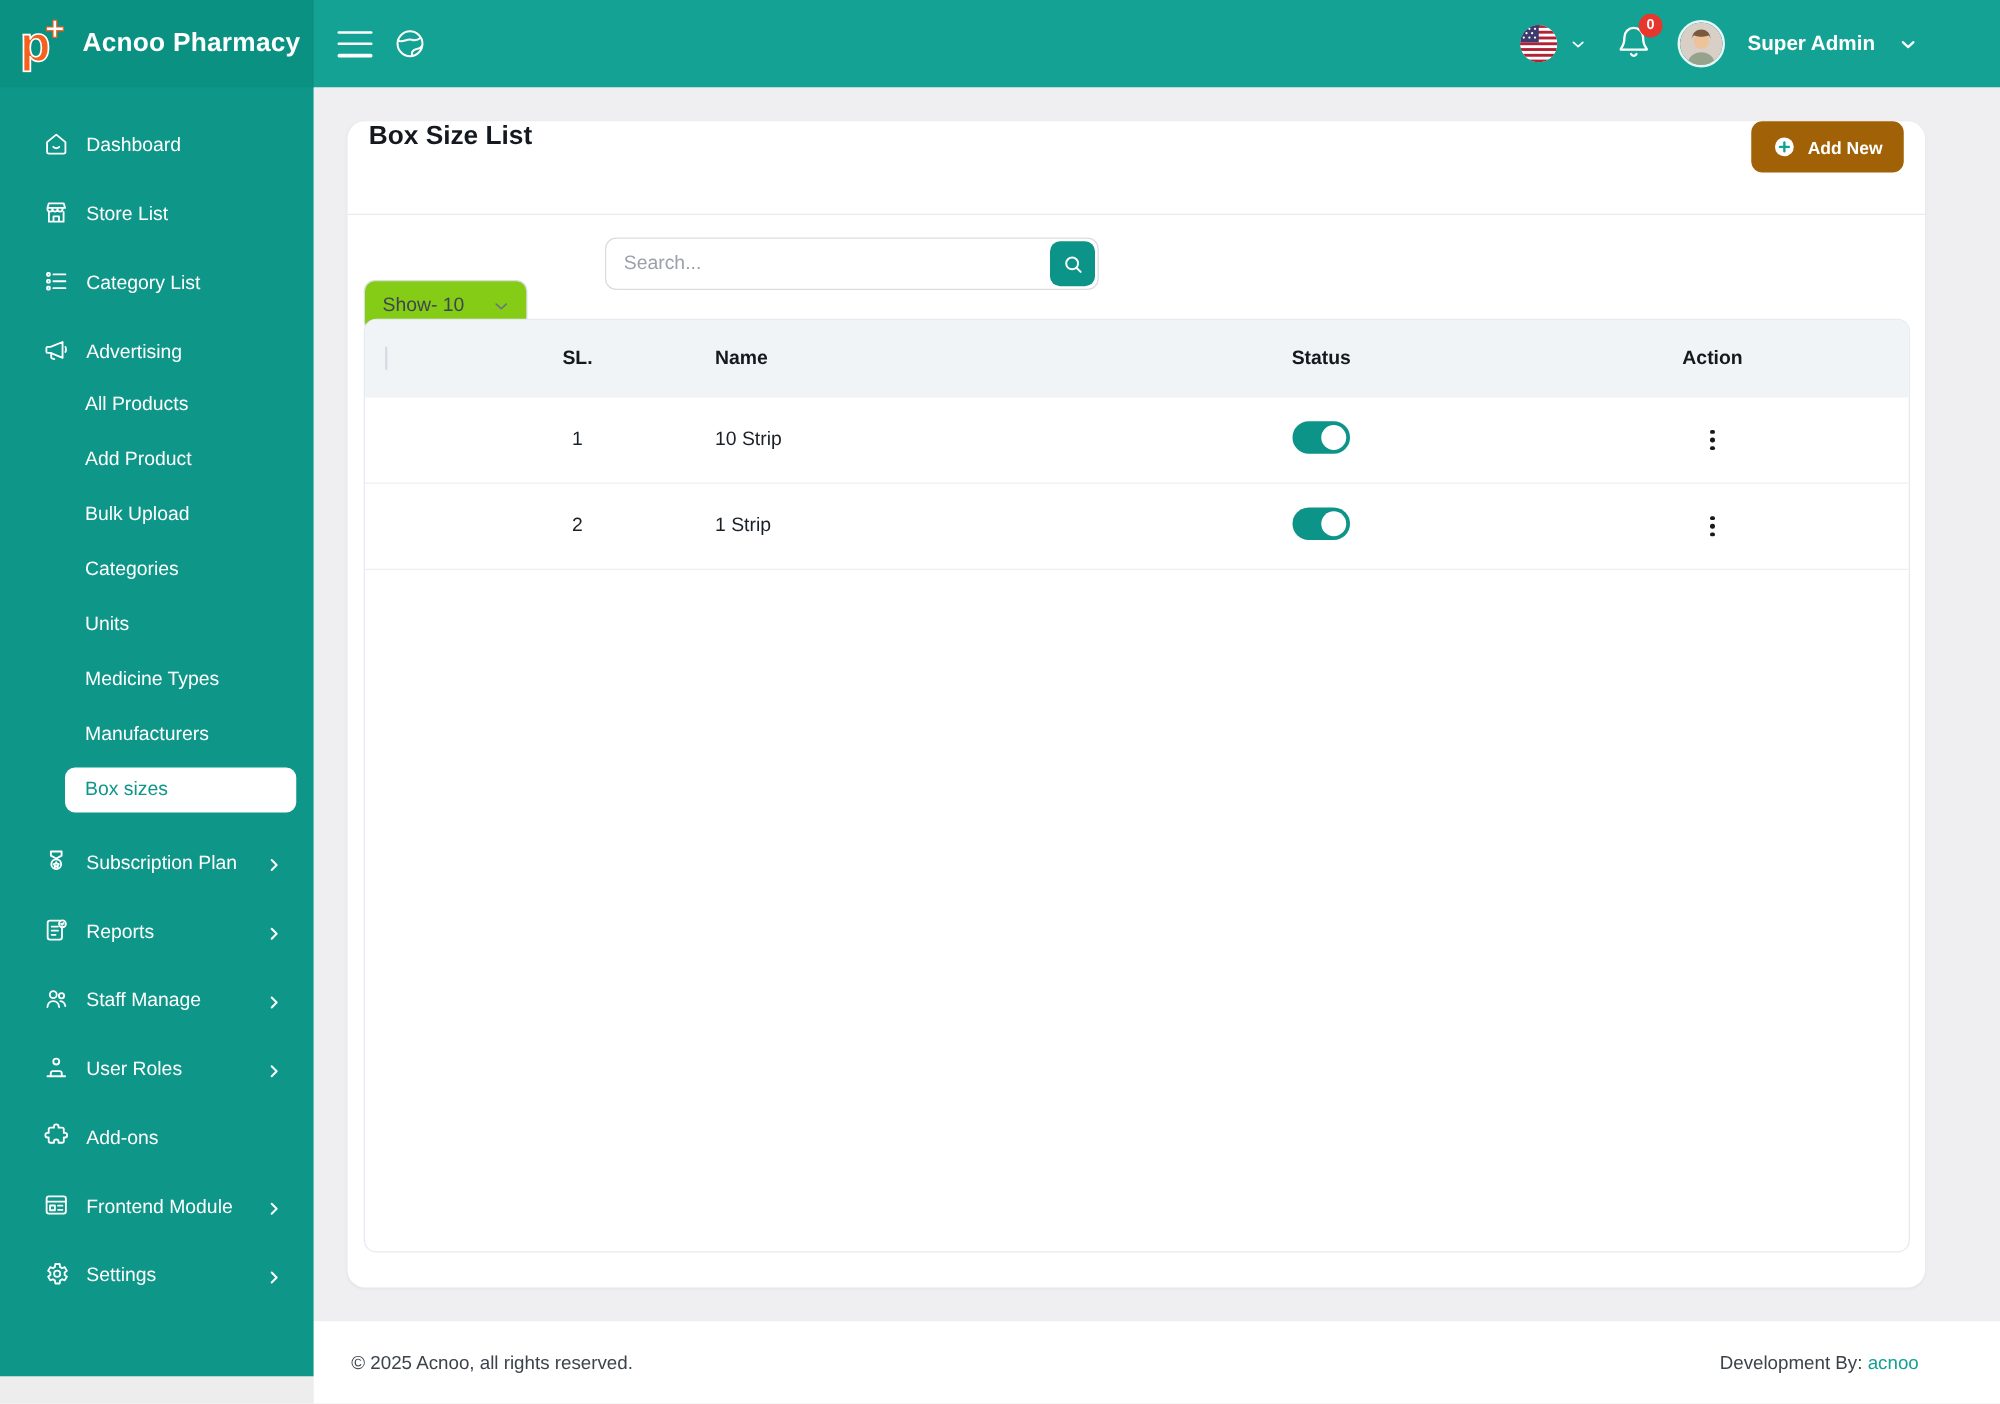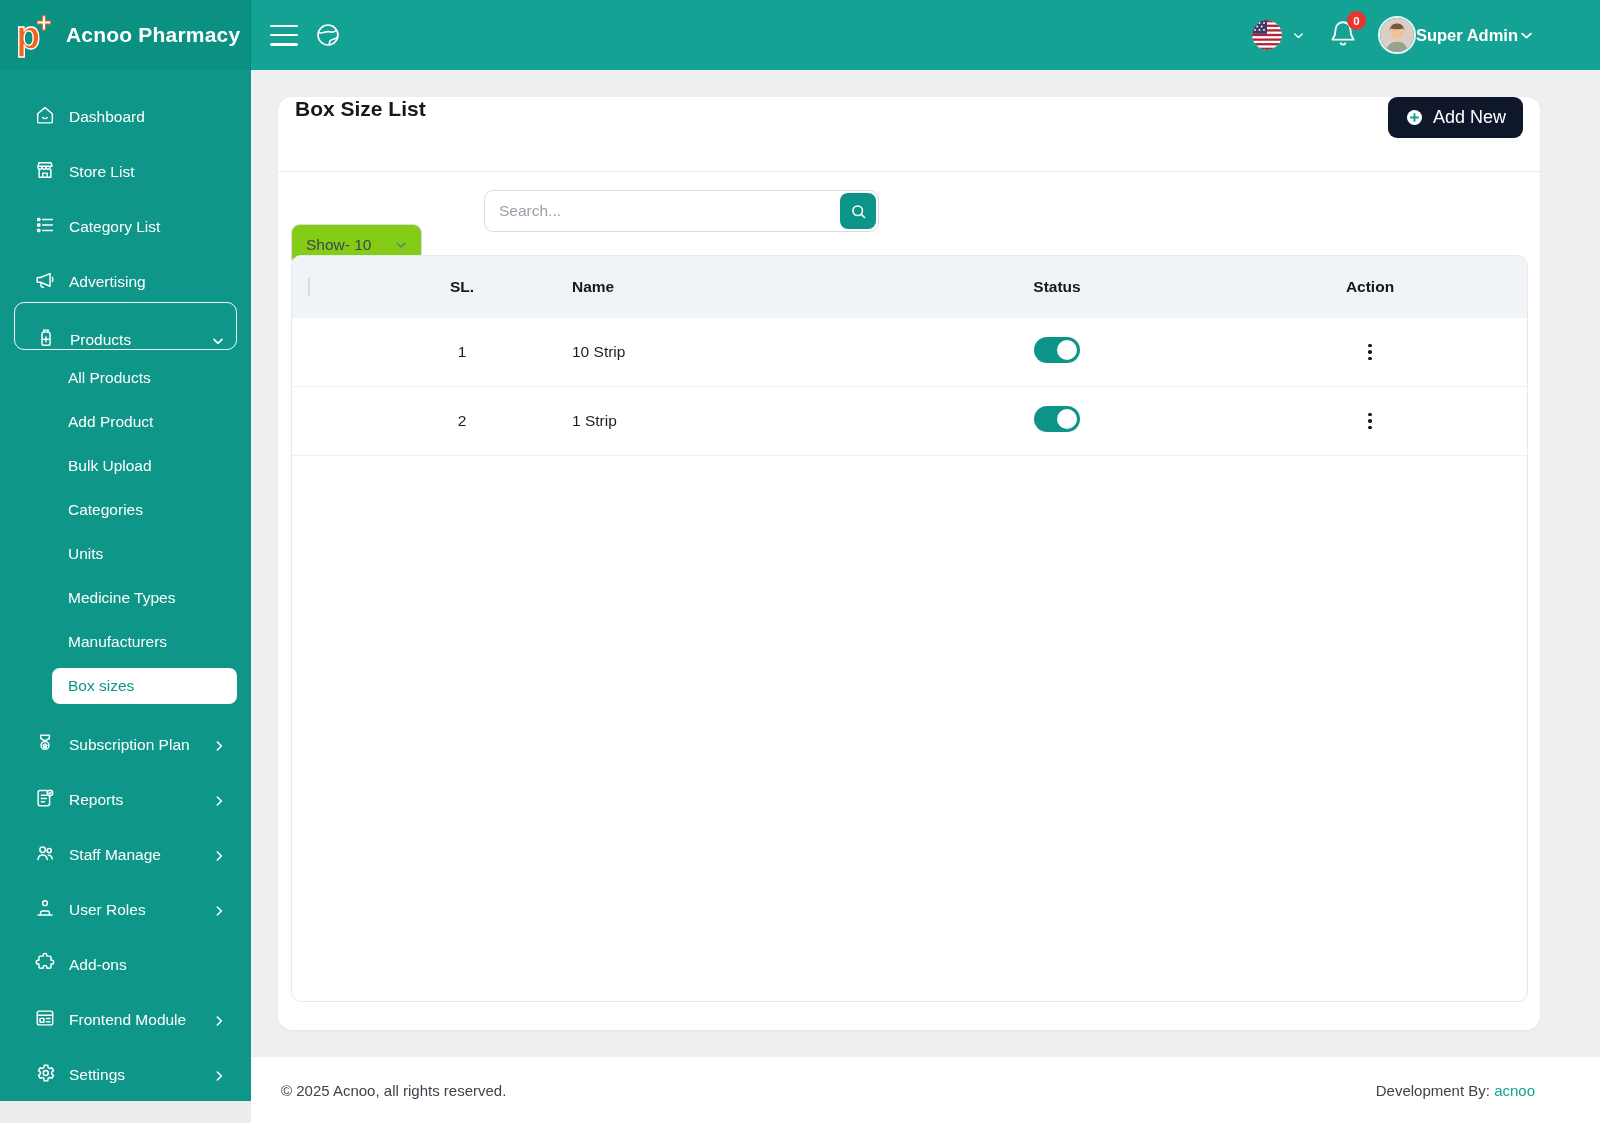--- a/index.html
+++ b/index.html
@@ -35,32 +35,32 @@
             background:none; border:none; cursor:pointer; }
   .burger span { display:block; height:2.6px; border-radius:2px; background:#fff; }
   .globe-btn { background:none; border:none; cursor:pointer; margin-left:17px; width:26px; height:26px; }
   .top-right { margin-left:auto; display:flex; align-items:center; gap:21px; }
   .lang { display:flex; align-items:center; gap:9px; cursor:pointer; }
   .flag { width:30px; height:30px; border-radius:50%; overflow:hidden; flex:0 0 auto; }
   .bell-wrap { position:relative; cursor:pointer; margin-left:2px; }
   .badge { position:absolute; top:-8px; right:-9px; min-width:19px; height:19px; border-radius:10px;
            background:#e8352e; color:#fff; font-size:11.5px; font-weight:700;
            display:flex; align-items:center; justify-content:center; padding:0 4px; }
-  .user { display:flex; align-items:center; gap:0; cursor:pointer; }
+  .user { display:flex; align-items:center; gap:18px; cursor:pointer; }
   .avatar { width:38px; height:38px; border-radius:50%; overflow:hidden; border:2px solid rgba(255,255,255,.9); flex:0 0 auto; }
   .user-name { color:#fff; font-size:16.5px; font-weight:600; }
 
   
   .content-bg { position:absolute; left:251px; top:70px; right:0; height:987px; background:#efeff1; }
   .card { position:absolute; left:278px; top:97px; width:1262px; height:933px; background:#fff;
           border-radius:14px; box-shadow:0 1px 3px rgba(16,24,40,.05); }
   .card-head { height:75px; display:flex; align-items:flex-start; padding:0 17px; border-bottom:1px solid #e8eaee; }
   .page-title { font-size:21px; font-weight:700; color:#14181f; }
-  .add-btn { margin-left:auto; display:flex; align-items:center; gap:9px; background:#0f172a; color:#fff;
-             border:none; border-radius:9px; height:41px; padding:0 17px; font-size:18px; font-weight:400;
+  .add-btn { margin-left:auto; display:flex; align-items:center; gap:9px; background:#a16207; color:#fff;
+             border:none; border-radius:9px; height:41px; padding:0 17px; font-size:14px; font-weight:700;
              cursor:pointer; font-family:inherit; }
   .controls { display:flex; gap:19px; padding:18px 13px 0; }
   .select { width:131px; height:42px; border:1px solid #d9dde2; border-radius:9px; background:#84cc16;
             display:flex; align-items:center; justify-content:space-between; padding:0 12px 0 14px;
             color:#3e4650; font-size:15.5px; cursor:pointer;margin-top:34px; }
   .search { position:relative; width:395px; height:42px;margin-left:43px; }
   .search input { width:100%; height:100%; border:1px solid #d9dde2; border-radius:9px;
                   padding:0 48px 0 14px; font-size:15.5px; color:#333; outline:none; font-family:inherit; background:#fff; }
   .search input::placeholder { color:#9aa1ab; }
   .search-btn { position:absolute; right:3px; top:3px; width:36px; height:36px; border:none; border-radius:8px;
@@ -132,34 +132,20 @@
         </div>
         <div class="nav-item">
           <span class="ic nav-ic">
             <svg width="22" height="22" viewBox="0 0 24 24" fill="none" stroke="#fff" stroke-width="1.6" stroke-linecap="round" stroke-linejoin="round">
               <path d="M17.5 5 7 9.3H4.4a1 1 0 0 0-1 1v3.2a1 1 0 0 0 1 1H7l10.5 4.3Z"></path>
               <path d="M7.6 14.8v3.6a1 1 0 0 0 .7 1l2 .6"></path>
               <path d="M20 9.3c.6.7.6 3.7 0 4.4"></path>
             </svg>
           </span>
           <span class="nav-label">Advertising</span>
-        </div>
-        <div class="nav-item boxed">
-          <span class="ic nav-ic">
-            <svg width="22" height="22" viewBox="0 0 24 24" fill="none" stroke="#fff" stroke-width="1.6" stroke-linecap="round" stroke-linejoin="round">
-              <path d="M9.3 3.4h5.4M10 3.4v2.2M14 3.4v2.2M8.4 5.6h7.2l.8 2.3v10.5a1.6 1.6 0 0 1-1.6 1.6H9.2a1.6 1.6 0 0 1-1.6-1.6V7.9Z"></path>
-              <path d="M12 10.8v5.2M9.4 13.4h5.2"></path>
-            </svg>
-          </span>
-          <span class="nav-label">Products</span>
-          <span class="ic nav-chev">
-            <svg width="16" height="16" viewBox="0 0 24 24" fill="none" stroke="#fff" stroke-width="2.4" stroke-linecap="round" stroke-linejoin="round">
-              <path d="m6 9.5 6 6 6-6"></path>
-            </svg>
-          </span>
         </div>
         <div class="nav-sublist">
           <div class="nav-sub">
             <span>All Products</span>
           </div>
           <div class="nav-sub">
             <span>Add Product</span>
           </div>
           <div class="nav-sub">
             <span>Bulk Upload</span>

